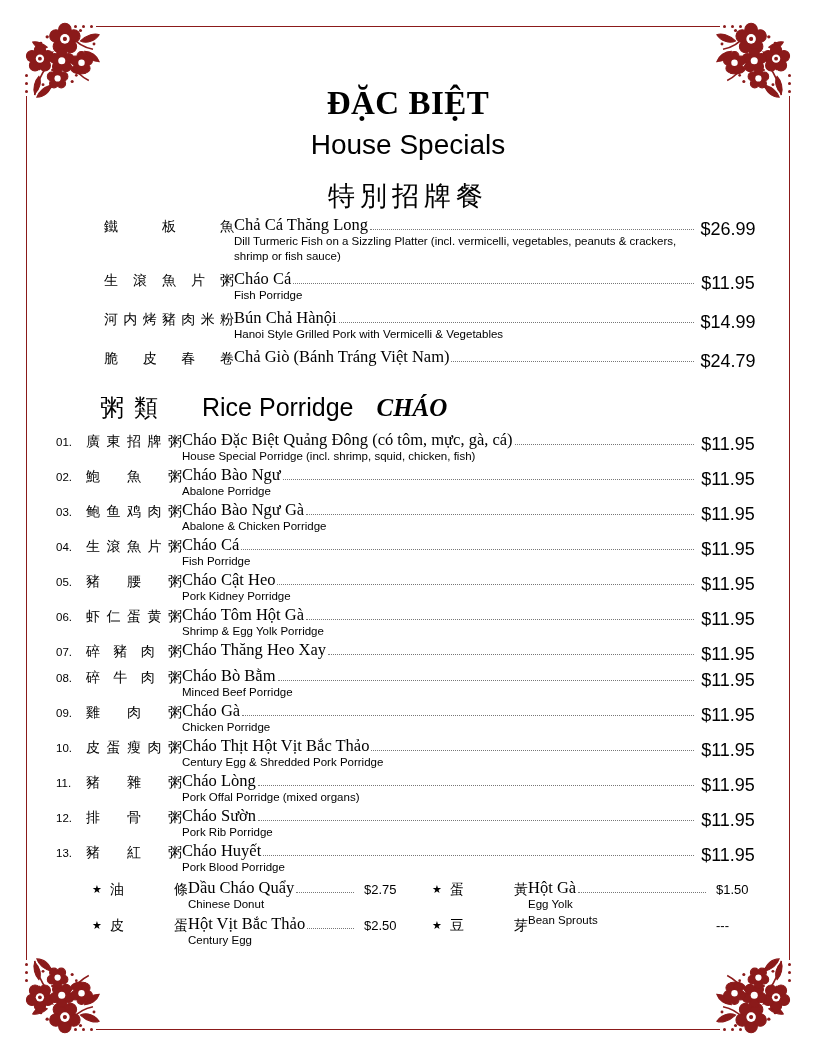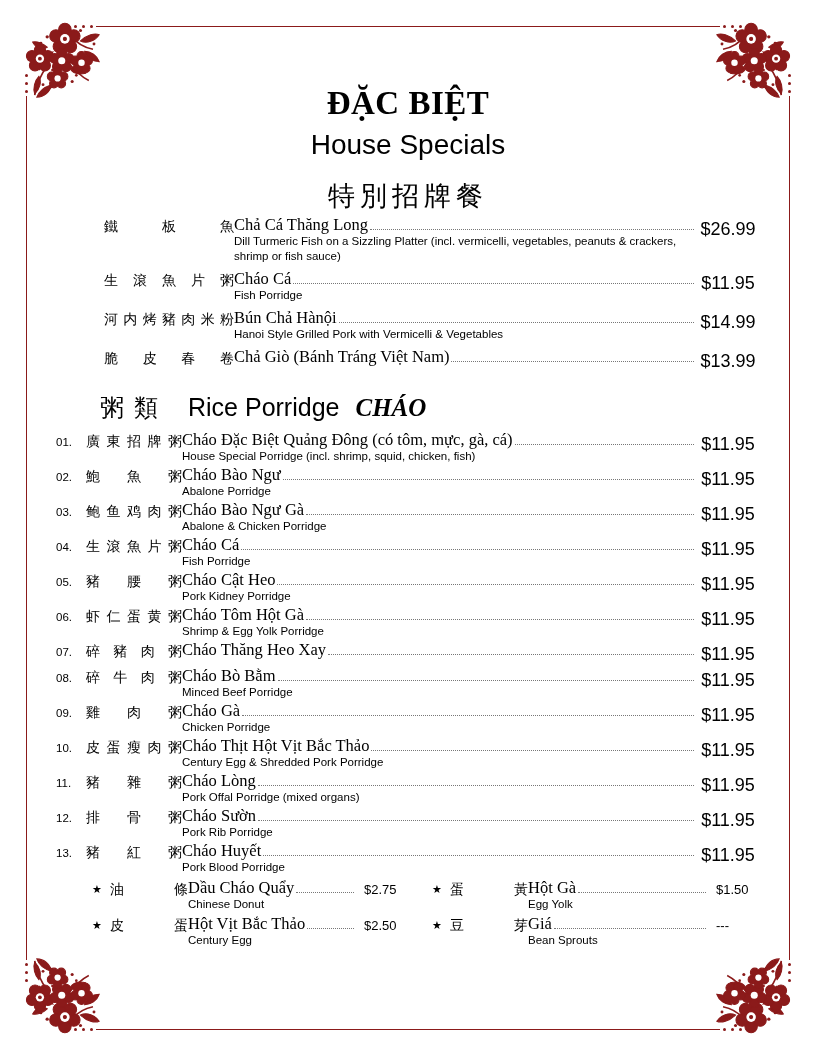--- a/index.html
+++ b/index.html
@@ -82,28 +82,29 @@
     font-family: "DejaVu Sans", sans-serif;
     font-size: 24px;
     letter-spacing: 10px;
     width: 88px;
     color: #000;
   }
   .section-en {
     font-family: "Liberation Sans", sans-serif;
     font-size: 25px;
     color: #000;
+    margin-left: 14px;
   }
   .section-vn {
     font-family: "Liberation Serif", serif;
     font-style: italic;
     font-weight: bold;
     font-size: 25px;
     color: #000;
-    margin-left: 16px;
+    margin-left: 23px;
   }
 
   
   .menu-list { margin-top: 4px; }
   .menu-row {
     display: flex;
     align-items: flex-start;
     margin-bottom: 1px;
   }
   .col-num {
@@ -600,21 +601,21 @@
           <div class="col-price">$14.99</div>
         </div>
         <div class="menu-row">
           <div class="col-cn wide">脆皮春卷</div>
           <div class="col-body">
             <div class="name-line">
               <span class="name-vn">Chả Giò (Bánh Tráng Việt Nam)</span>
               <span class="leader"></span>
             </div>
           </div>
-          <div class="col-price">$13.99</div>
+          <div class="col-price">$24.79</div>
         </div>
       </div>
 
     <div class="section-head">
       <div class="section-cn">粥類</div>
       <div class="section-en">Rice Porridge</div>
       <div class="section-vn">CHÁO</div>
     </div>
 
     <div class="menu-list" id="porridge-list">
@@ -812,24 +813,20 @@
                 <span class="leader"></span>
               </div>
               <div class="desc-en">Century Egg</div>
             </div>
             <div class="addon-price">$2.50</div>
           </div>
           <div class="addon-cell right">
             <div class="addon-star">★</div>
             <div class="addon-cn">豆芽</div>
             <div class="addon-body">
-              <div class="name-line">
-                <span class="name-vn">Giá</span>
-                <span class="leader"></span>
-              </div>
               <div class="desc-en">Bean Sprouts</div>
             </div>
             <div class="addon-price">---</div>
           </div>
         </div>
       </div>
 
   </div>
 </div>
 

